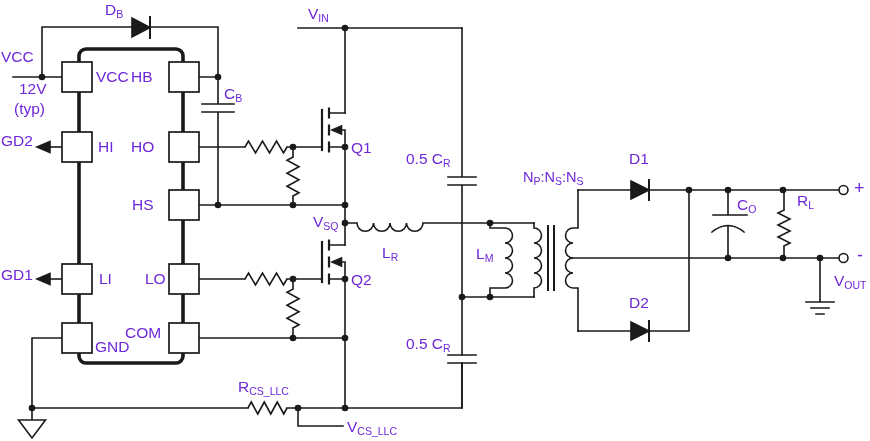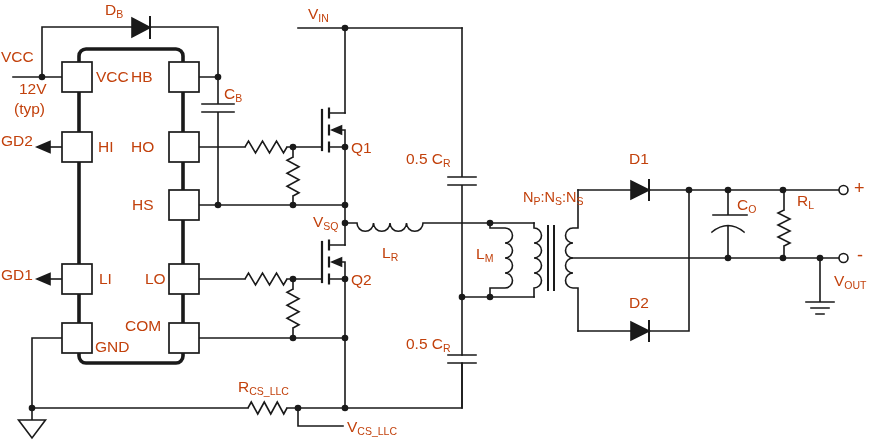--- a/index.html
+++ b/index.html
@@ -1,21 +1,21 @@
 <!DOCTYPE html>
 <html><head>
 <meta charset="utf-8">
 <style>
   html,body{margin:0;padding:0;background:#fff;}
   #page{position:relative;width:870px;height:441px;background:#ffffff;overflow:hidden;
         font-family:"Liberation Sans", sans-serif;color:#1a1a1a;}
   #schem{position:absolute;left:0;top:0;}
-  .lbl{position:absolute;font-size:15.5px;line-height:17px;white-space:nowrap;color:#c2410c;}
+  .lbl{position:absolute;font-size:15.5px;line-height:17px;white-space:nowrap;color:#6d28d9;}
   .lbl .sub{font-size:10.5px;position:relative;top:3px;}
-  .small{font-size:14.5px;margin-top:20px;}
+  .small{font-size:14.5px;}
   .big{font-size:18px;}
 </style>
 </head>
 <body>
 
 <div id="page">
 
 <svg id="schem" width="870" height="441" viewBox="0 0 870 441">
   <g stroke="#1a1a1a" stroke-width="1.6" fill="none" stroke-linecap="square">
 
@@ -197,21 +197,21 @@
 <div class="lbl" style="left:105px;top:1px"><span>D</span><span class="sub">B</span></div>
 <div class="lbl" style="left:224px;top:85px"><span>C</span><span class="sub">B</span></div>
 
 <div class="lbl" style="left:96px;top:68px"><span>VCC</span></div>
 <div class="lbl" style="left:131px;top:68px"><span>HB</span></div>
 <div class="lbl" style="left:98px;top:138px"><span>HI</span></div>
 <div class="lbl" style="left:131px;top:138px"><span>HO</span></div>
 <div class="lbl" style="left:132px;top:196px"><span>HS</span></div>
 <div class="lbl" style="left:99px;top:270px"><span>LI</span></div>
 <div class="lbl" style="left:145px;top:270px"><span>LO</span></div>
-<div class="lbl" style="left:125px;top:317px"><span>COM</span></div>
+<div class="lbl" style="left:125px;top:324px"><span>COM</span></div>
 <div class="lbl" style="left:95px;top:338px"><span>GND</span></div>
 
 <div class="lbl" style="left:308px;top:5px"><span>V</span><span class="sub">IN</span></div>
 <div class="lbl" style="left:351px;top:139px"><span>Q1</span></div>
 <div class="lbl" style="left:313px;top:213px"><span>V</span><span class="sub">SQ</span></div>
 <div class="lbl" style="left:351px;top:271px"><span>Q2</span></div>
 
 <div class="lbl" style="left:406px;top:150px"><span>0.5 C</span><span class="sub">R</span></div>
 <div class="lbl" style="left:406px;top:335px"><span>0.5 C</span><span class="sub">R</span></div>
 <div class="lbl" style="left:382px;top:244px"><span>L</span><span class="sub">R</span></div>

